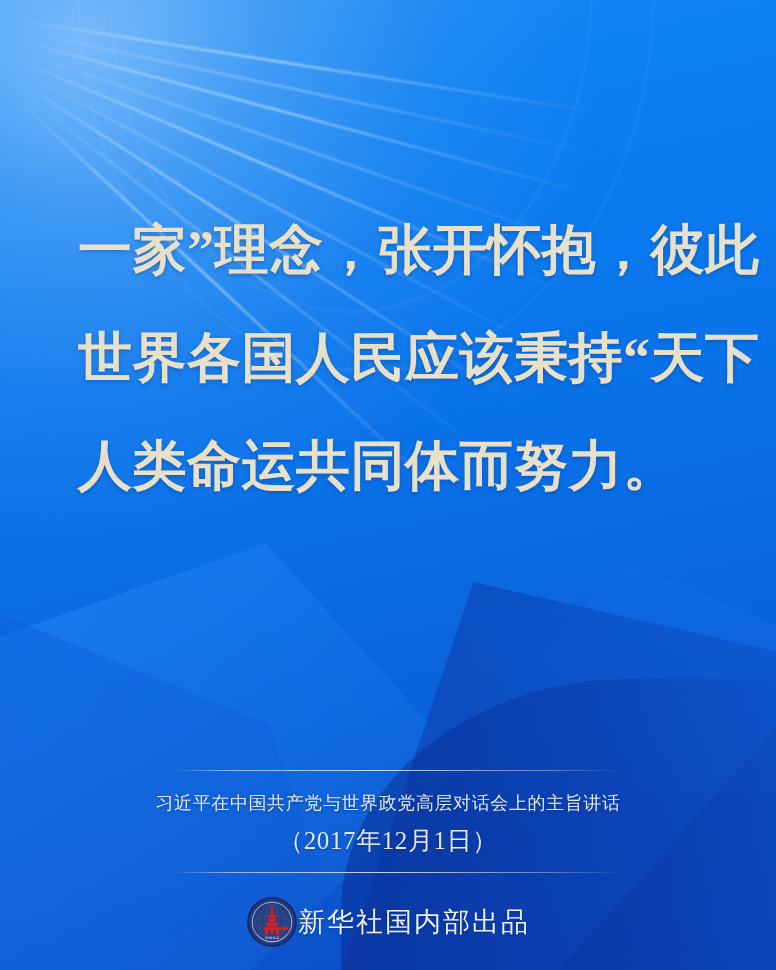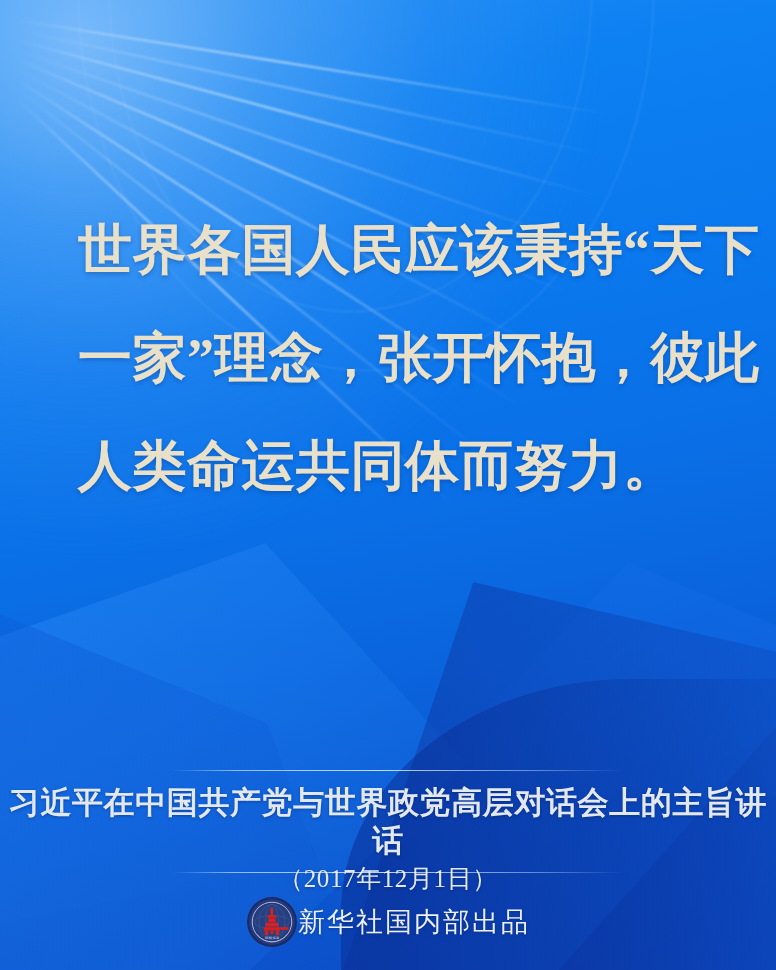--- a/index.html
+++ b/index.html
@@ -154,25 +154,24 @@
   .rule-bottom { top: 872px; }
 
   .attrib {
     position: absolute;
     left: 0; right: 0;
     top: 784px;
     text-align: center;
     color: #e3e8ef;
   }
   .attrib .line1 {
-    font-size: 31px;
+    font-size: 18px;
     line-height: 38px;
     letter-spacing: 0.6px;
     text-shadow: 0 1px 3px rgba(4,34,100,0.45);
-    font-weight: bold;
   }
   .attrib .line2 {
     font-size: 25px;
     line-height: 38px;
     letter-spacing: 0.6px;
     text-shadow: 0 1px 3px rgba(4,34,100,0.45);
   }
 
   
   .footer {
@@ -219,24 +218,24 @@
   <div class="facet f1"></div>
   <div class="facet f2"></div>
   <div class="facet f7"></div>
   <div class="facet f3"></div>
   <div class="facet f5"></div>
   <div class="facet f4"></div>
   <div class="facet f6"></div>
 
   <div class="quote">
     <div class="qline">
-      <span>世界各国人民应该秉持“天下</span>
+      <span>一家”理念，张开怀抱，彼此</span>
     </div>
     <div class="qline">
-      <span>一家”理念，张开怀抱，彼此</span>
+      <span>世界各国人民应该秉持“天下</span>
     </div>
     <div class="qline last">
       <span>人类命运共同体而努力。</span>
     </div>
   </div>
 
   <div class="rule rule-top"></div>
 
   <div class="attrib">
     <div class="line1">习近平在中国共产党与世界政党高层对话会上的主旨讲话</div>

